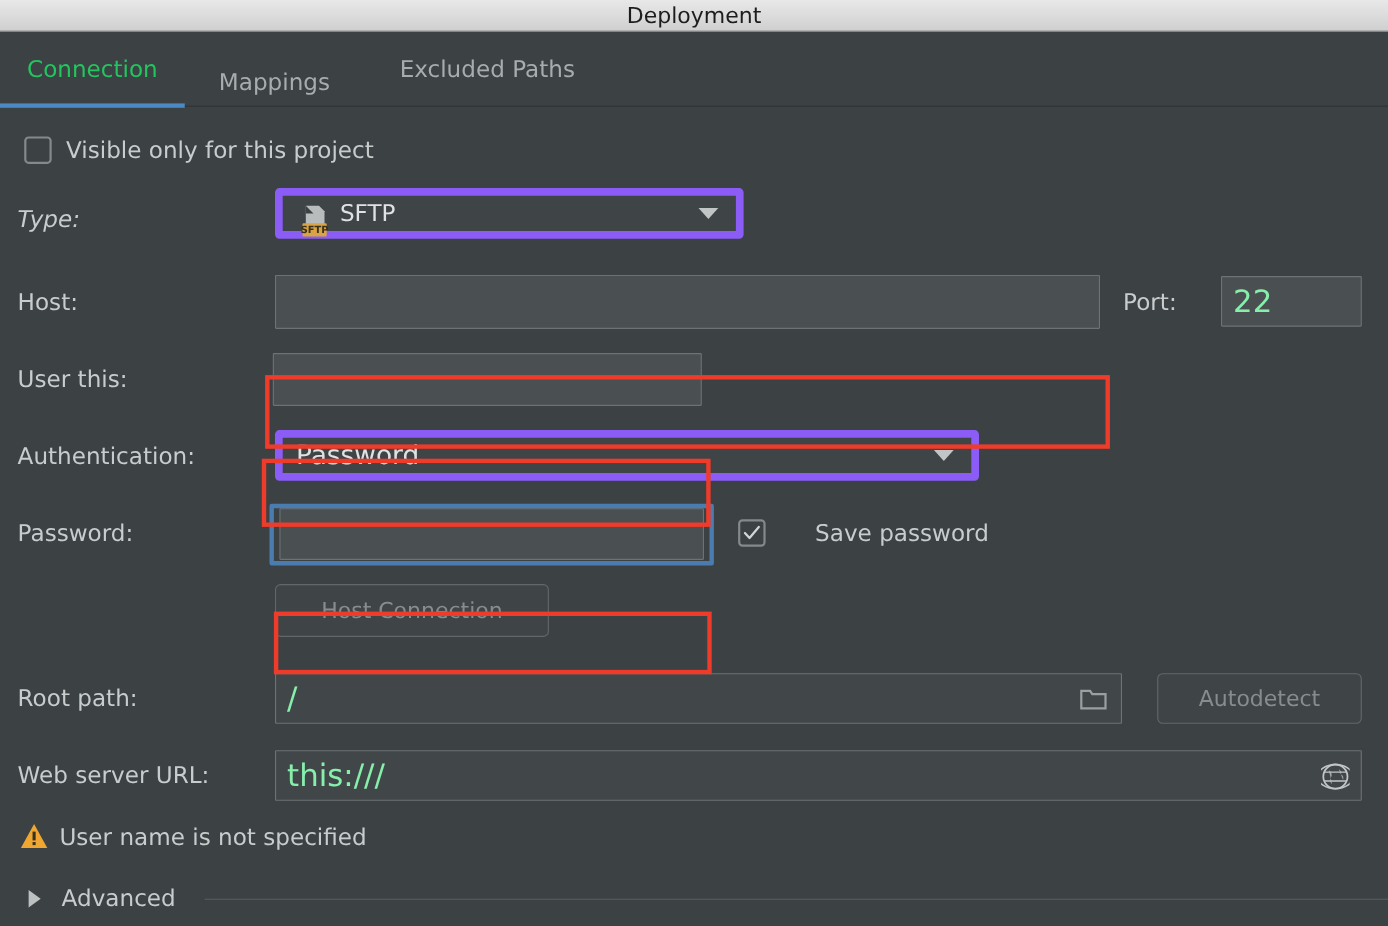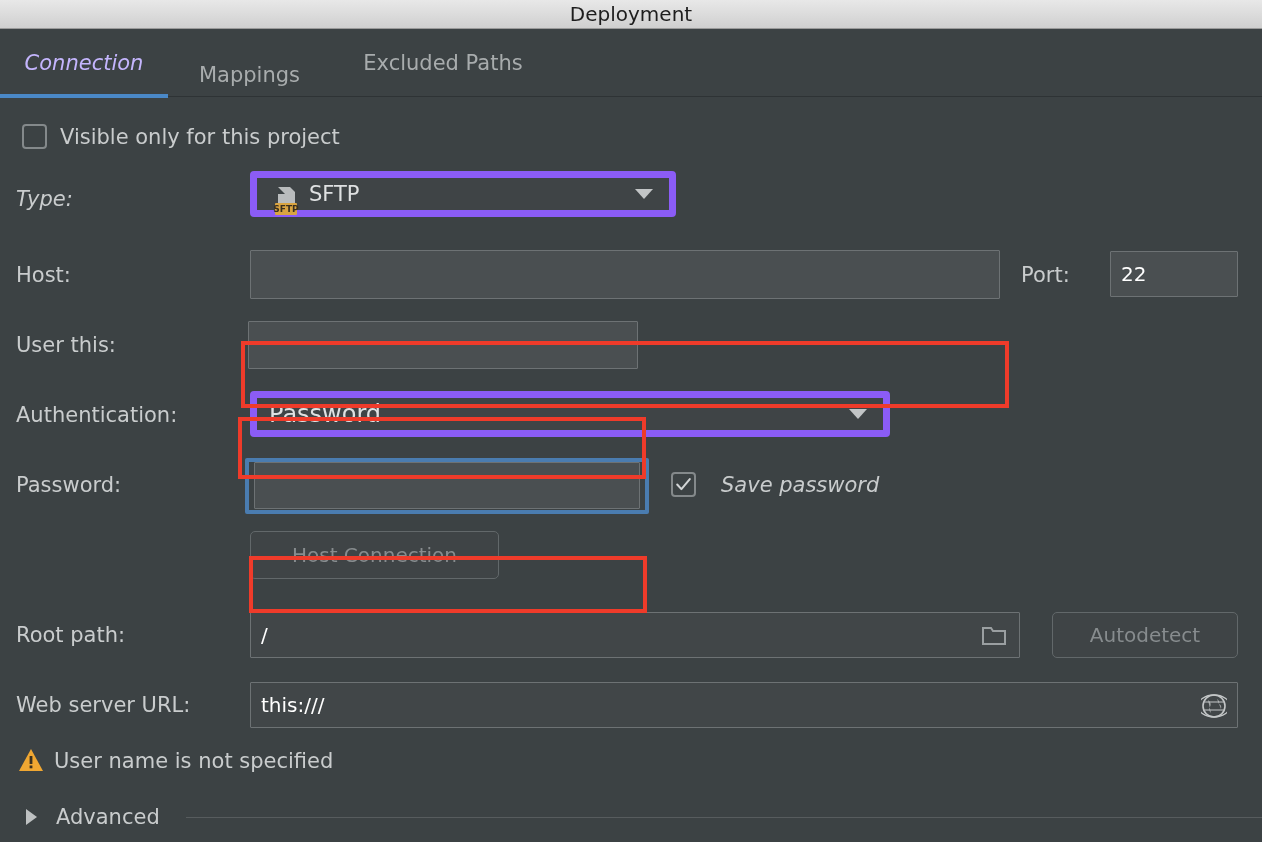--- a/index.html
+++ b/index.html
@@ -25,21 +25,21 @@
   
   .tabbar {
     position: absolute; left: 0; top: 29px; width: 1262px; height: 71px;
     background: #3c4244;
   }
   .tab {
     position: absolute; top: 0; height: 67px;
     display: flex; align-items: center; justify-content: center;
     font-size: 21px; color: #a8acad; cursor: default;
   }
-  .tab.active { color: #c4b5fd; font-style: italic; }
+  .tab.active { color: #22c55e; }
   .tab-underline {
     position: absolute; left: 0; top: 94px; width: 168px; height: 4px;
     background: #4a88c7;
   }
   .tab-baseline {
     position: absolute; left: 168px; top: 96px; width: 1094px; height: 1px;
     background: #2e3335;
   }
 
   
@@ -51,21 +51,21 @@
 
   
   .field {
     position: absolute;
     background: #4a4f51;
     border: 1px solid #6d7274;
     border-radius: 1px;
   }
   .field-text {
     position: absolute; left: 10px; top: 50%; transform: translateY(-50%);
-    font-size: 20px; color: #ffffff; white-space: nowrap;
+    font-size: 28px; color: #86efac; white-space: nowrap;
   }
   .field.flat { background: #414648; }
 
   .combo {
     position: absolute;
     background: #3f4446;
     border: 7px solid #8b5cf6;
     border-radius: 4px;
   }
   .combo-arrow {
@@ -200,21 +200,21 @@
   <div class="field" style="left:254px; top:362px; width:386px; height:47px;">
     <div class="field-text"></div>
   </div>
   <div class="annot" style="left:249px; top:456px; width:398px; height:57px;"></div>
 
   <div class="cb-box" style="left:671px; top:372px;">
     <svg class="cb-check" viewBox="0 0 25 25">
       <path d="M5 12.5 L10 18 L20 6" stroke="#d2d5d6" stroke-width="2.4" fill="none" stroke-linecap="round" stroke-linejoin="round"></path>
     </svg>
   </div>
-  <div class="label" style="left:721px; top:372px; line-height:26px;font-style:italic;">Save password</div>
+  <div class="label" style="left:741px; top:372px; line-height:26px;">Save password</div>
 
   <div class="btn" style="left:250px; top:431px; width:249px; height:48px;">
     <span>Host Connection</span>
   </div>
 
   <div class="label" style="left:16px; top:522px; line-height:26px;">Root path:</div>
   <div class="field flat" style="left:250px; top:512px; width:770px; height:46px;">
     <div class="field-text">/</div>
     <div class="folder-icon" style="right:12px; top:12px;">
       <svg width="26" height="22" viewBox="0 0 26 22">

